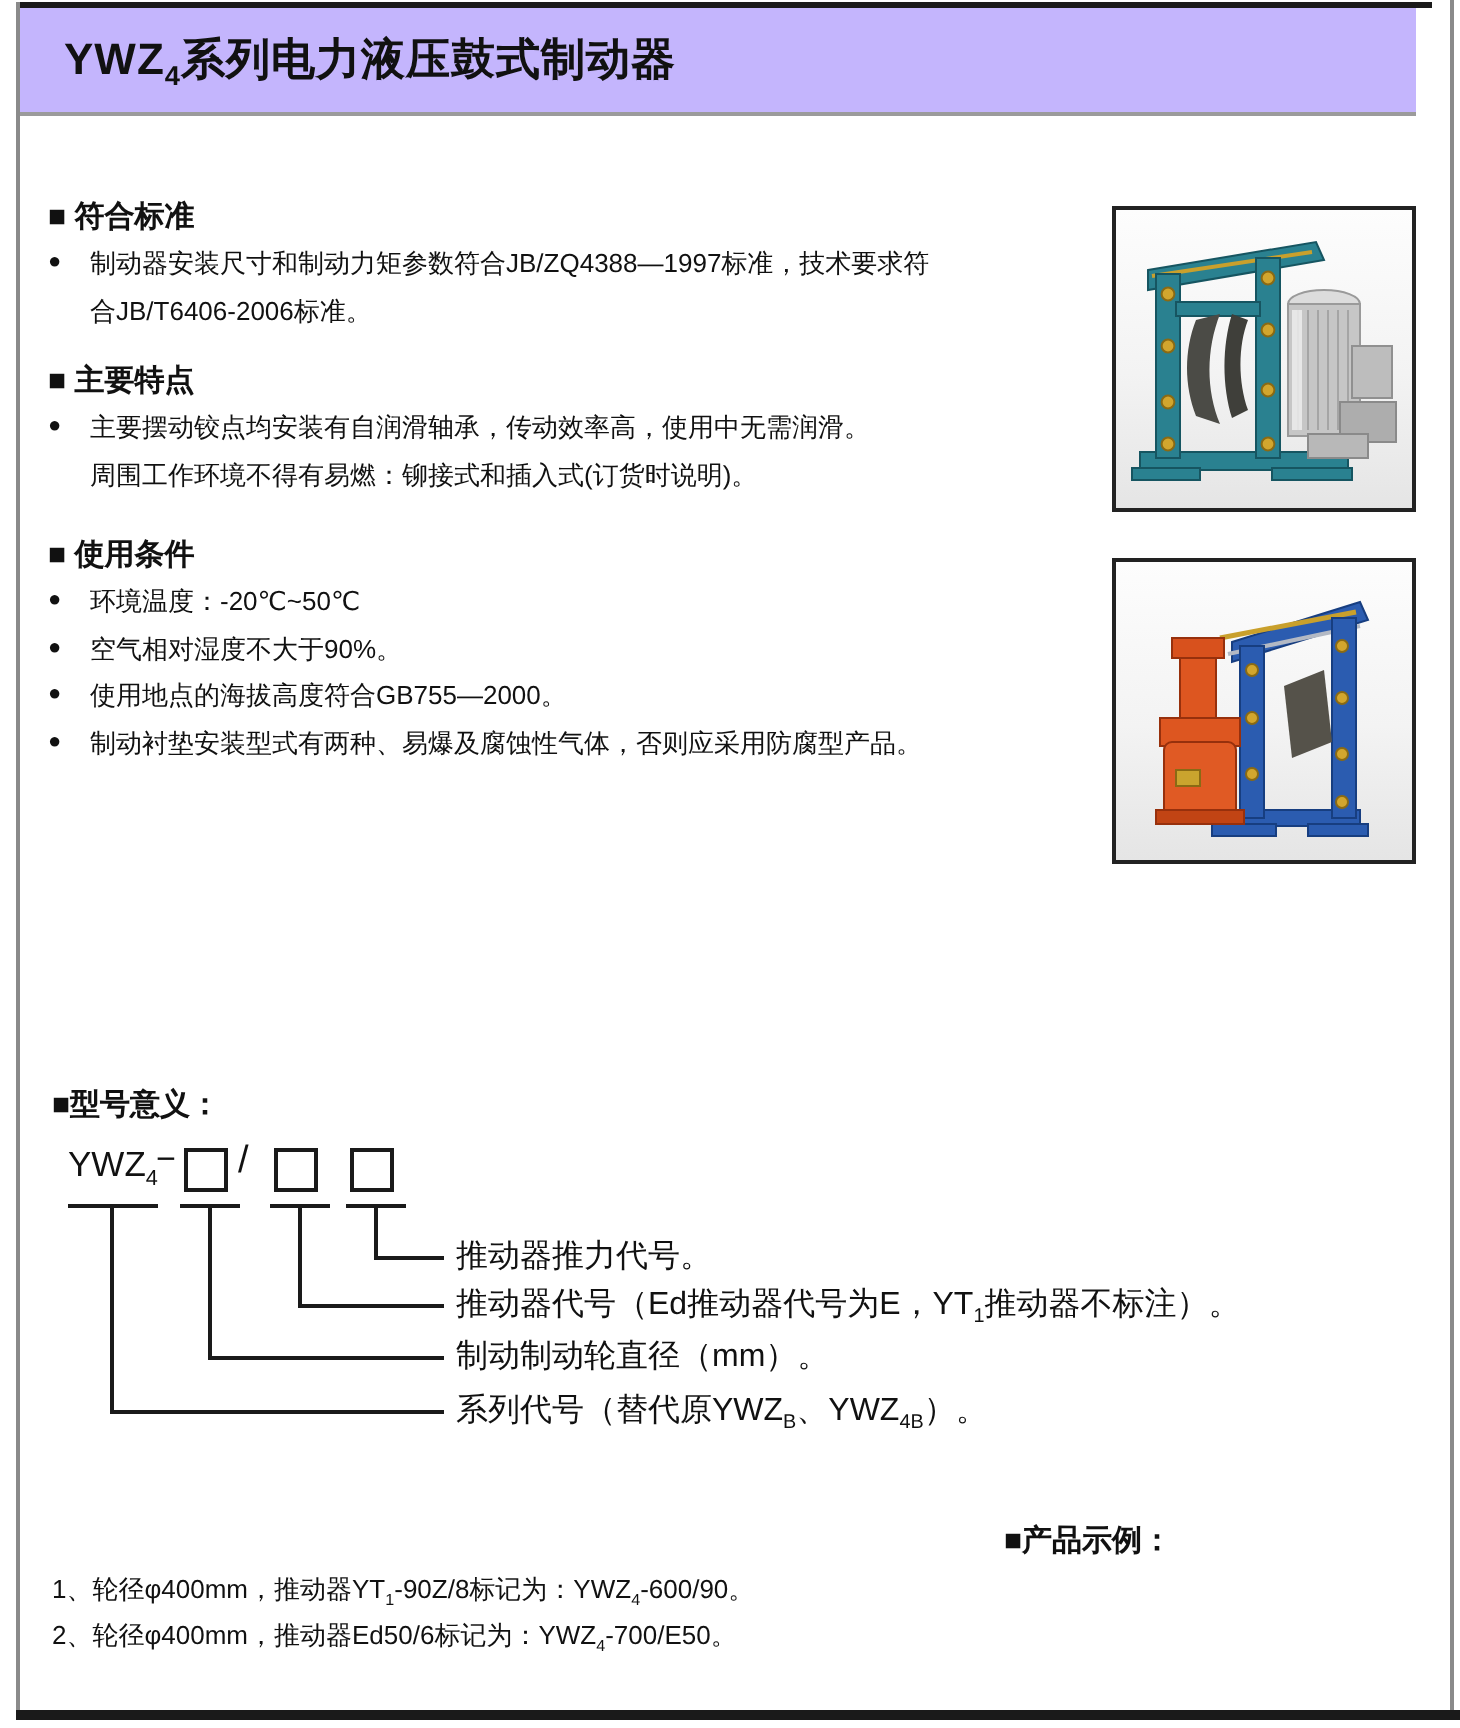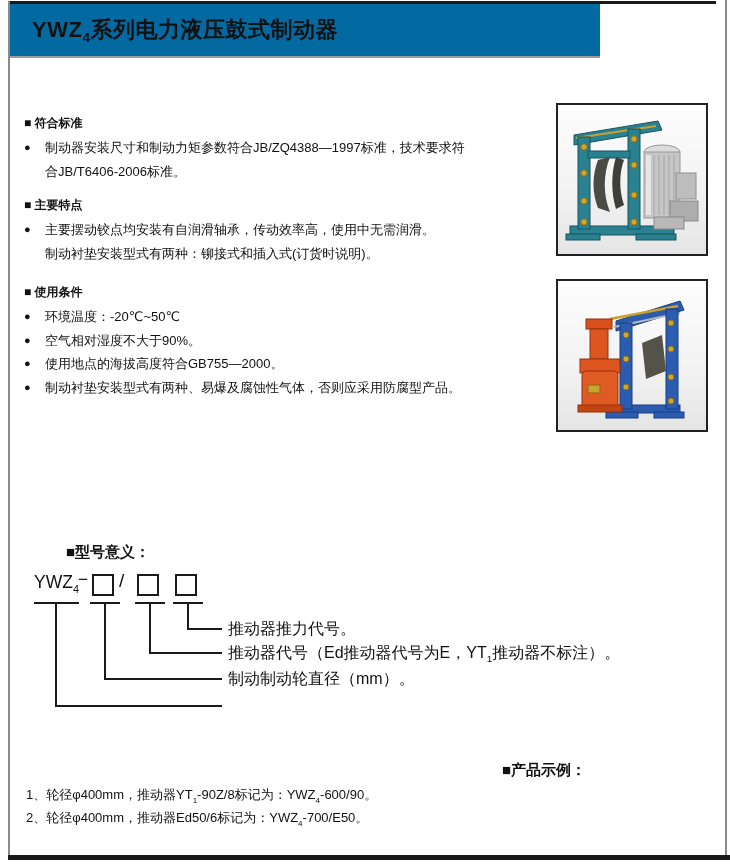--- a/index.html
+++ b/index.html
@@ -8,44 +8,44 @@
     font-family:"Liberation Sans","DejaVu Sans",sans-serif;color:#111;
     overflow:hidden;
   }
   
   .b-top{position:absolute;left:8px;top:1px;width:708px;height:3px;background:#1a1a1a;}
   .b-left{position:absolute;left:8px;top:1px;width:2px;height:858px;background:#8a8a8a;}
   .b-right{position:absolute;left:725px;top:0;width:2px;height:860px;background:#8a8a8a;}
   .b-bottom{position:absolute;left:8px;top:855px;width:722px;height:5px;background:#1a1a1a;}
   
   .header{
-    position:absolute;left:10px;top:4px;width:590px;height:52px;
-    background:#0369a1;border-bottom:2px solid #9b9b9b;
+    position:absolute;left:10px;top:4px;width:698px;height:52px;
+    background:#c4b5fd;border-bottom:2px solid #9b9b9b;
   }
   .title{
     margin:0;padding:0 0 0 22px;line-height:52px;
     font-size:22px;font-weight:bold;letter-spacing:0.5px;
   }
   sub{font-size:62%;line-height:0;}
   
   .sec{position:absolute;left:24px;width:525px;}
-  .sec-heading{font-size:12px;font-weight:bold;height:21px;white-space:nowrap;margin-top:16px;}
+  .sec-heading{font-size:15px;font-weight:bold;height:21px;white-space:nowrap;}
   .item{display:flex;line-height:23.5px;font-size:13px;white-space:nowrap;}
   .item .bullet{width:21px;font-size:11px;flex:0 0 21px;}
   .item.cont{padding-left:21px;}
   .itext{white-space:nowrap;}
   
   .photo-frame{
     position:absolute;left:556px;width:152px;height:153px;box-sizing:border-box;
     border:2px solid #222;background:linear-gradient(180deg,#fdfdfd 0%,#f3f3f3 55%,#e5e5e5 100%);
   }
   .photo-frame svg{display:block;width:100%;height:100%;}
   
   .diagram{position:absolute;left:26px;top:543px;width:620px;height:185px;}
-  .diagram .d-heading{position:absolute;left:0;top:0;font-size:15px;font-weight:bold;white-space:nowrap;margin-left:40px;}
+  .diagram .d-heading{position:absolute;left:0;top:0;font-size:15px;font-weight:bold;white-space:nowrap;}
   .code-ywz{position:absolute;left:8px;top:29px;font-size:17.5px;}
   .code-dash{position:absolute;left:52px;top:27px;font-size:17px;}
   .code-slash{position:absolute;left:93px;top:27px;font-size:19px;}
   .code-box{position:absolute;top:31px;width:18px;height:18px;border:2px solid #1a1a1a;background:#fff;}
   .box1{left:66px;} .box2{left:111px;} .box3{left:149px;}
   .dline{position:absolute;background:#1a1a1a;}
   .d-label{position:absolute;left:202px;font-size:16px;white-space:nowrap;line-height:18px;}
   
   .examples{position:absolute;left:26px;top:761px;width:560px;}
   .ex-heading{font-size:15px;font-weight:bold;height:22px;white-space:nowrap;text-align:right;}
@@ -75,21 +75,21 @@
     </div>
   </section>
 
   <section class="sec" style="top:181px">
     <div class="sec-heading">■ 主要特点</div>
     <div class="item">
       <span class="bullet">●</span>
       <span class="itext">主要摆动铰点均安装有自润滑轴承，传动效率高，使用中无需润滑。</span>
     </div>
     <div class="item cont">
-      <span class="itext">制动衬垫安装型式有两种：铆接式和插入式(订货时说明)。</span>
+      <span class="itext">周围工作环境不得有易燃：铆接式和插入式(订货时说明)。</span>
     </div>
   </section>
 
   <section class="sec" style="top:268px">
     <div class="sec-heading">■ 使用条件</div>
     <div class="item">
       <span class="bullet">●</span>
       <span class="itext">环境温度：-20℃~50℃</span>
     </div>
     <div class="item">
@@ -194,20 +194,21 @@
     <div class="dline" style="left:161px;top:59px;width:2px;height:28px"></div>
 
     <div class="dline" style="left:161px;top:85px;width:35px;height:2px"></div>
     <div class="dline" style="left:123px;top:109px;width:73px;height:2px"></div>
     <div class="dline" style="left:78px;top:135px;width:118px;height:2px"></div>
     <div class="dline" style="left:29px;top:162px;width:167px;height:2px"></div>
 
     <div class="d-label" style="top:77px"><span>推动器推力代号。</span></div>
     <div class="d-label" style="top:101px"><span>推动器代号（Ed推动器代号为E，YT</span><sub>1</sub><span>推动器不标注）。</span></div>
     <div class="d-label" style="top:127px"><span>制动制动轮直径（mm）。</span></div>
+    <div class="d-label" style="top:154px"><span>系列代号（替代原YWZ</span><sub>B</sub><span>、YWZ</span><sub>4B</sub><span>）。</span></div>
   </section>
 
   <section class="examples">
     <div class="ex-heading">■产品示例：</div>
     <div class="ex-item"><span>1、轮径φ400mm，推动器YT</span><sub>1</sub><span>-90Z/8标记为：YWZ</span><sub>4</sub><span>-600/90。</span></div>
     <div class="ex-item"><span>2、轮径φ400mm，推动器Ed50/6标记为：YWZ</span><sub>4</sub><span>-700/E50。</span></div>
   </section>
 </div>
 
 </body></html>

